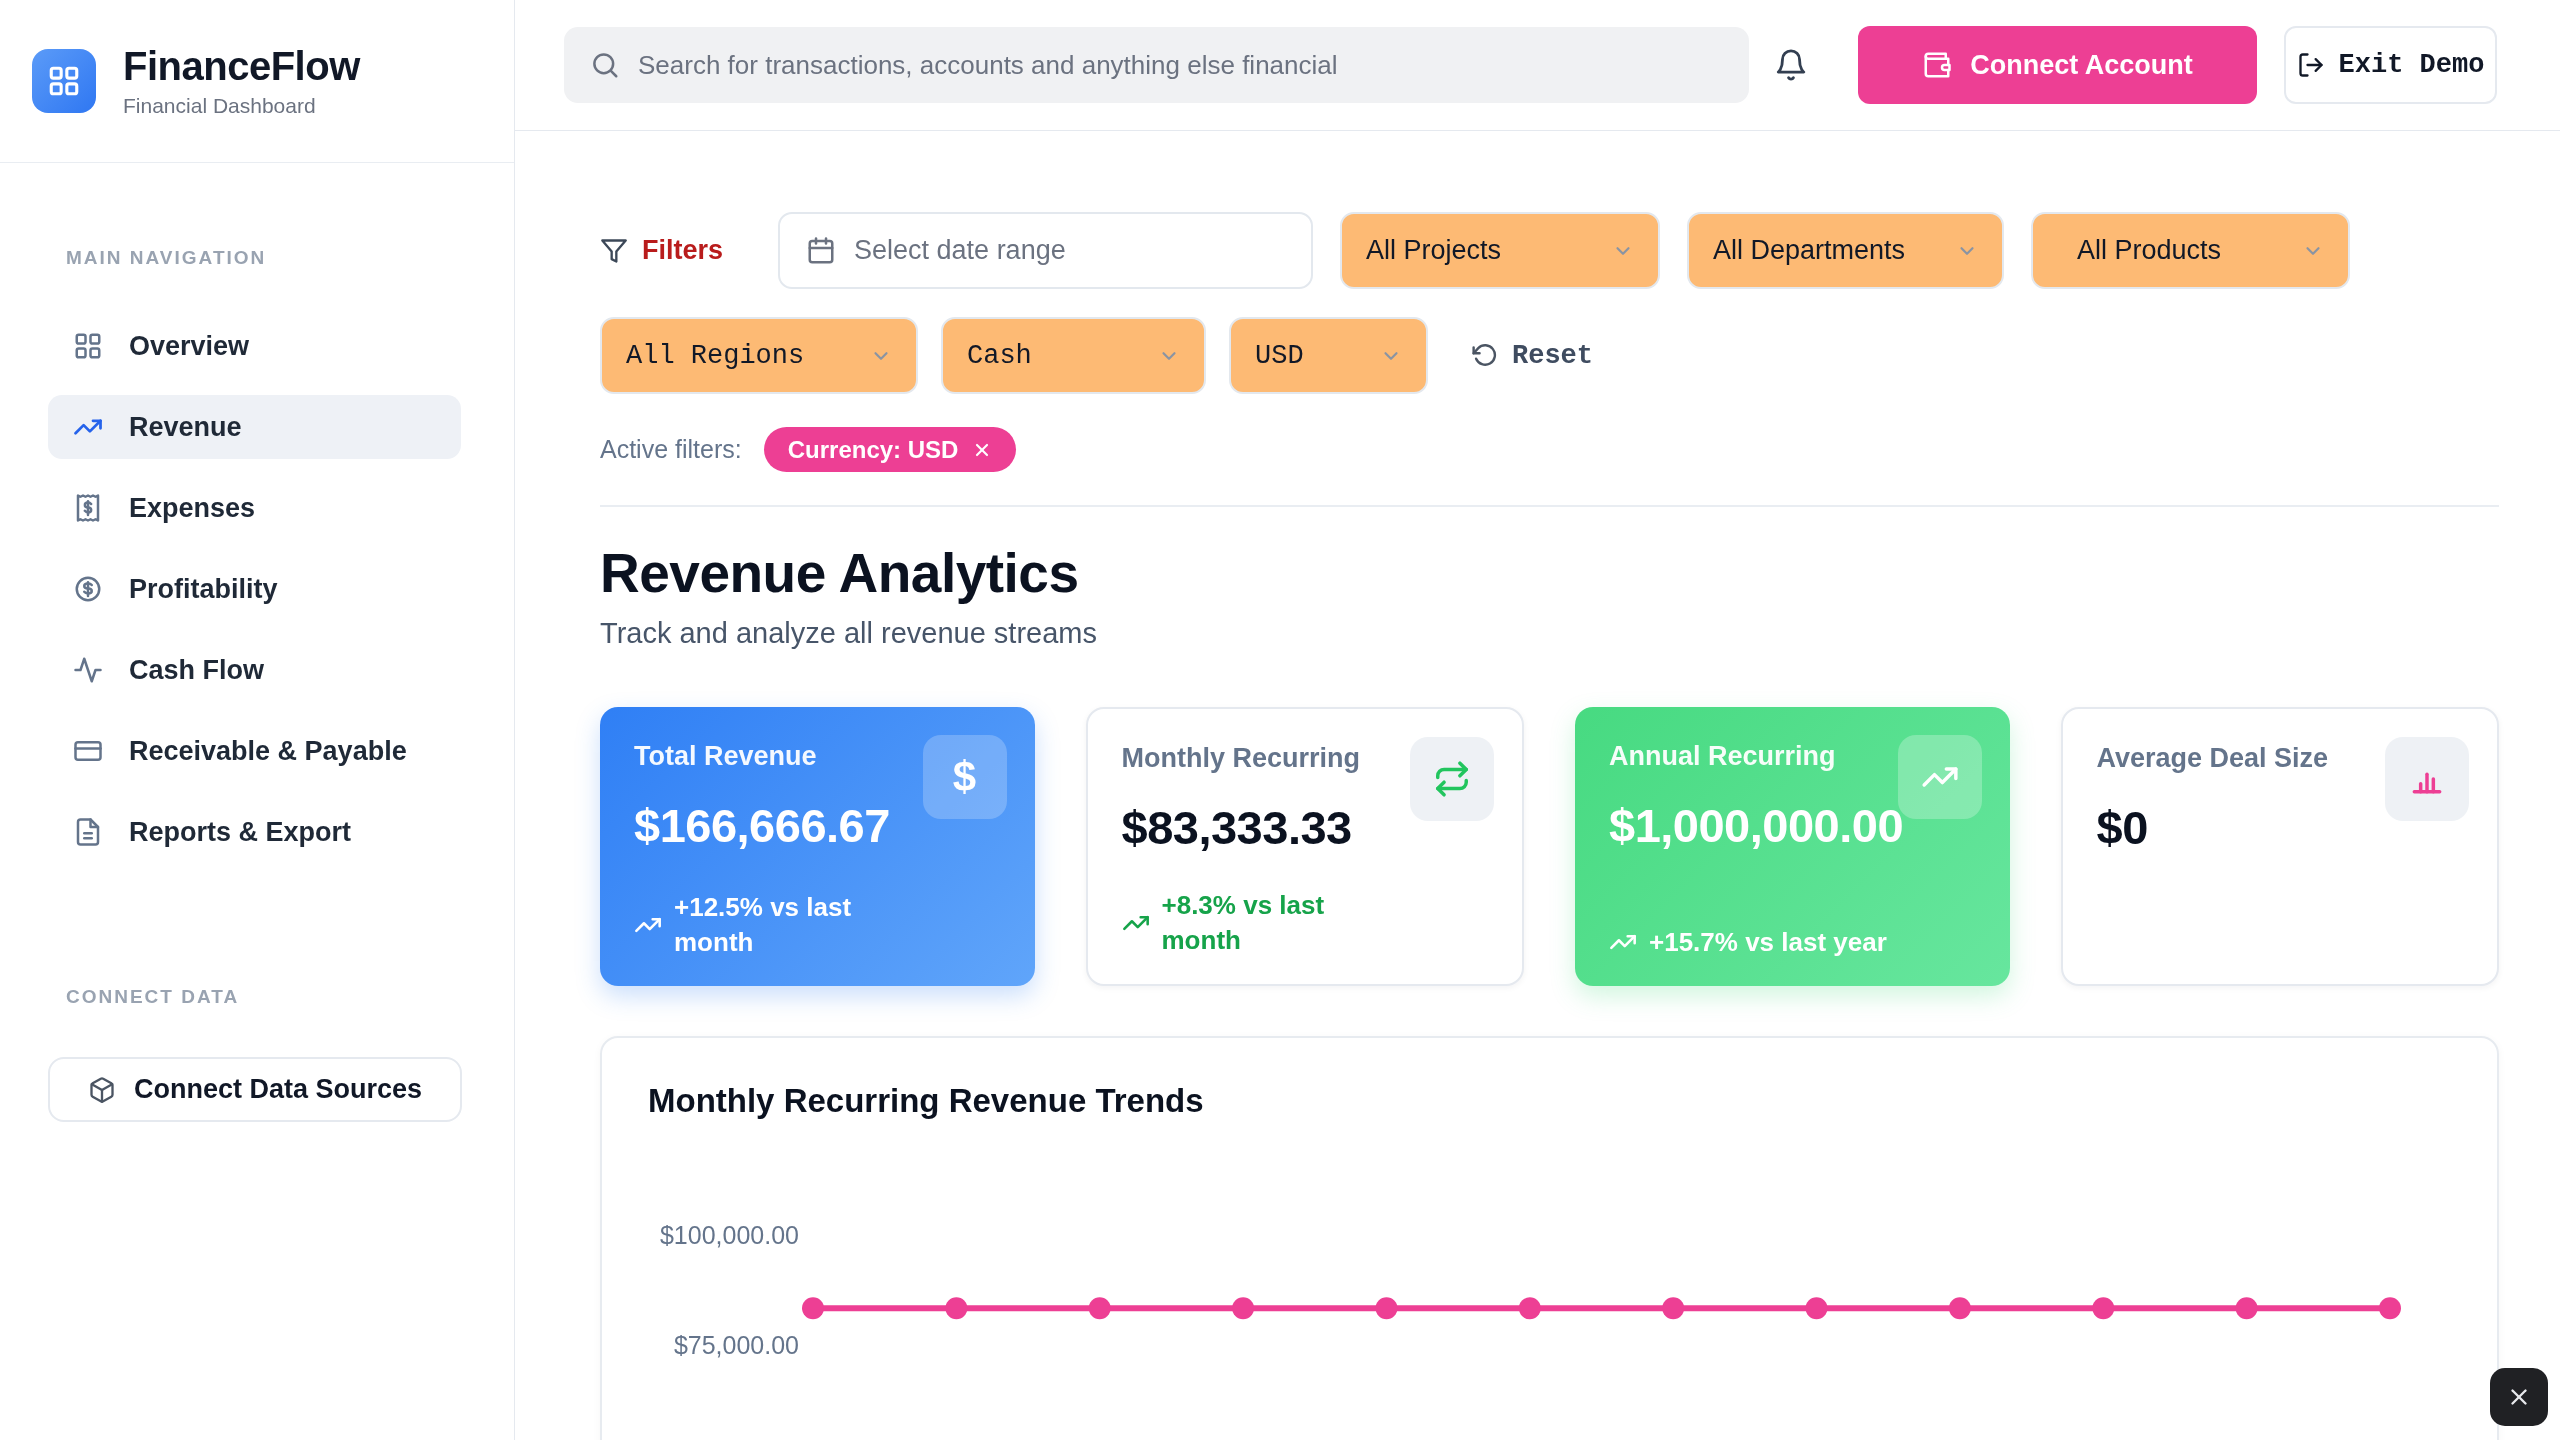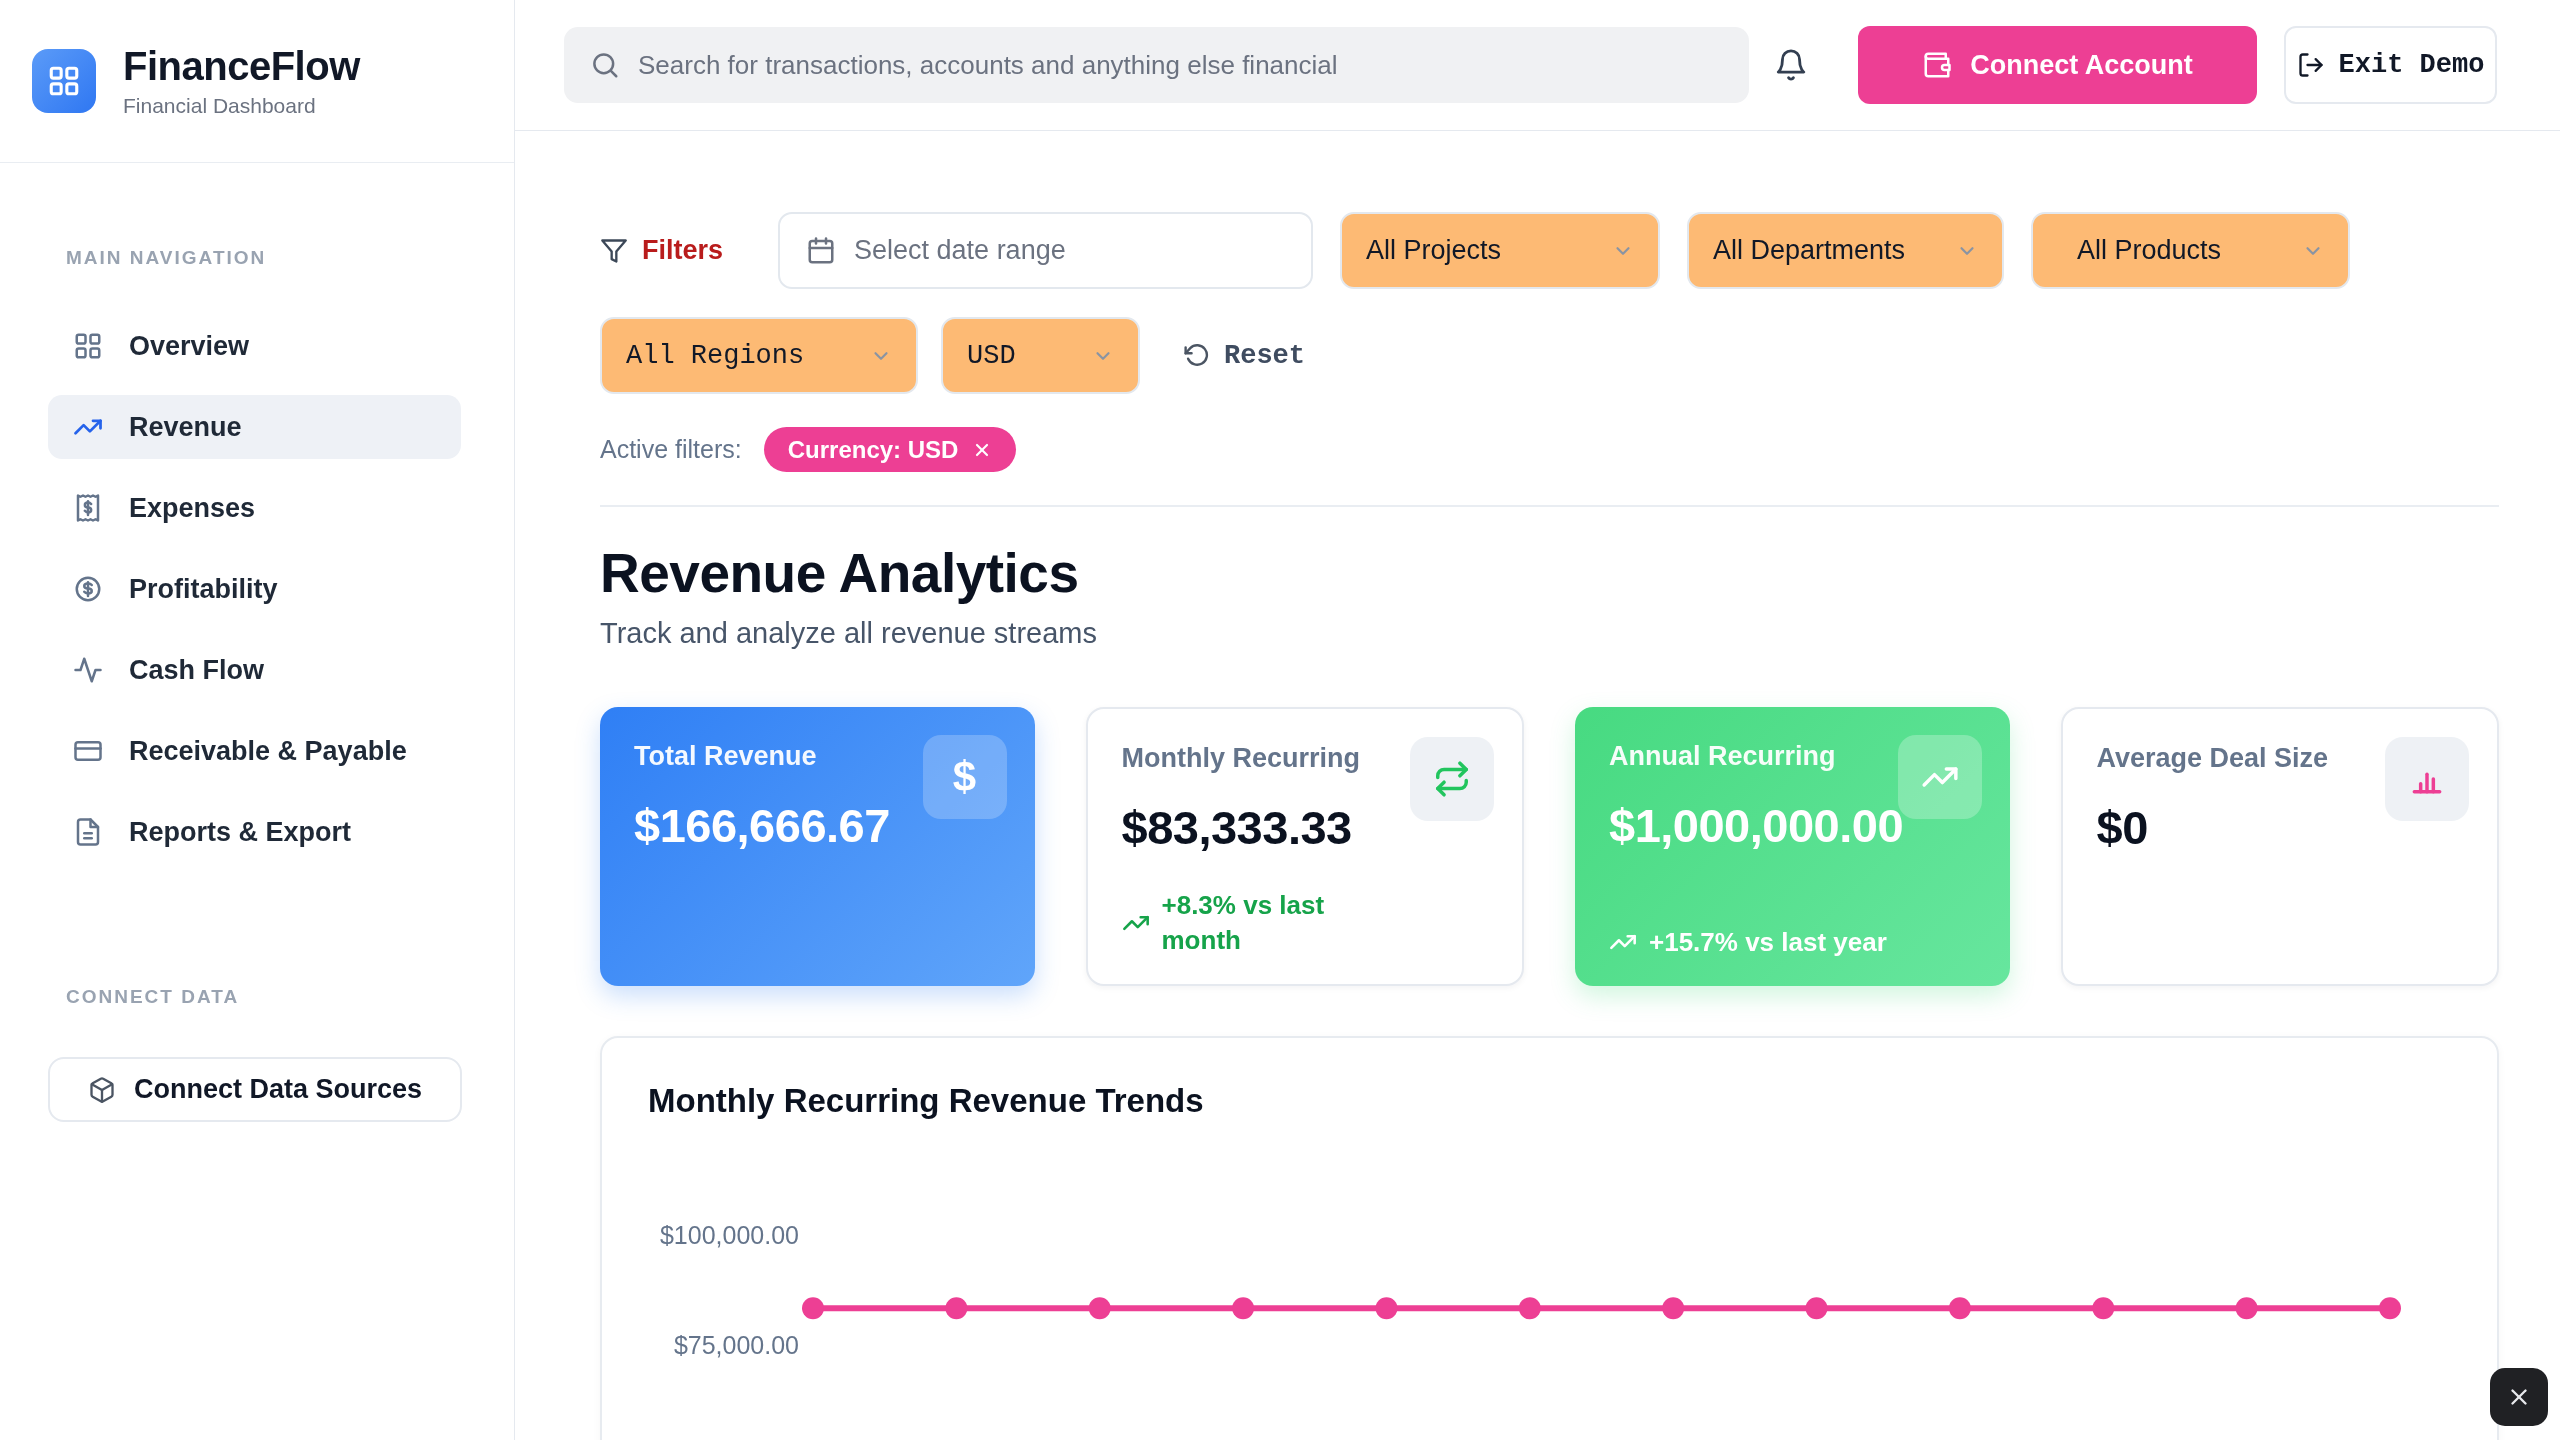--- a/index.html
+++ b/index.html
@@ -345,20 +345,28 @@
 
       <div class="filters-row2">
         <button class="select w-regions">
           <span>All Regions</span>
           <span class="nico">
               <svg width="22" height="22" viewBox="0 0 24 24" fill="none" stroke="currentColor" stroke-width="2.4" stroke-linecap="round" stroke-linejoin="round">
                 <polyline points="6 9 12 15 18 9"></polyline>
               </svg>
             </span>
         </button>
+        <button class="select w-cash">
+          <span>Cash</span>
+          <span class="nico">
+              <svg width="22" height="22" viewBox="0 0 24 24" fill="none" stroke="currentColor" stroke-width="2.4" stroke-linecap="round" stroke-linejoin="round">
+                <polyline points="6 9 12 15 18 9"></polyline>
+              </svg>
+            </span>
+        </button>
         <button class="select w-usd">
           <span>USD</span>
           <span class="nico">
               <svg width="22" height="22" viewBox="0 0 24 24" fill="none" stroke="currentColor" stroke-width="2.4" stroke-linecap="round" stroke-linejoin="round">
                 <polyline points="6 9 12 15 18 9"></polyline>
               </svg>
             </span>
         </button>
         <button class="reset">
           <span class="nico">
@@ -389,20 +397,29 @@
       <h1 class="page-title">Revenue Analytics</h1>
       <div class="page-subtitle">Track and analyze all revenue streams</div>
 
       <div class="kpis">
 
         <div class="kpi blue">
           <div class="kpi-title">Total Revenue</div>
           <div class="kpi-value">$166,666.67</div>
           <div class="kpi-iconbox">
             <span class="dollar-glyph">$</span>
+          </div>
+          <div class="kpi-delta">
+            <span class="nico">
+                <svg width="28" height="28" viewBox="0 0 24 24" fill="none" stroke="currentColor" stroke-width="2.2" stroke-linecap="round" stroke-linejoin="round">
+                  <polyline points="22 7 13.5 15.5 8.5 10.5 2 17"></polyline>
+                  <polyline points="16 7 22 7 22 13"></polyline>
+                </svg>
+              </span>
+            <span>+12.5% vs last month</span>
           </div>
         </div>
 
         <div class="kpi white">
           <div class="kpi-title">Monthly Recurring</div>
           <div class="kpi-value">$83,333.33</div>
           <div class="kpi-iconbox" style="color:#22c55e;">
             <span class="nico">
                 <svg width="38" height="38" viewBox="0 0 24 24" fill="none" stroke="currentColor" stroke-width="2.2" stroke-linecap="round" stroke-linejoin="round">
                   <path d="m17 2 4 4-4 4"></path>

